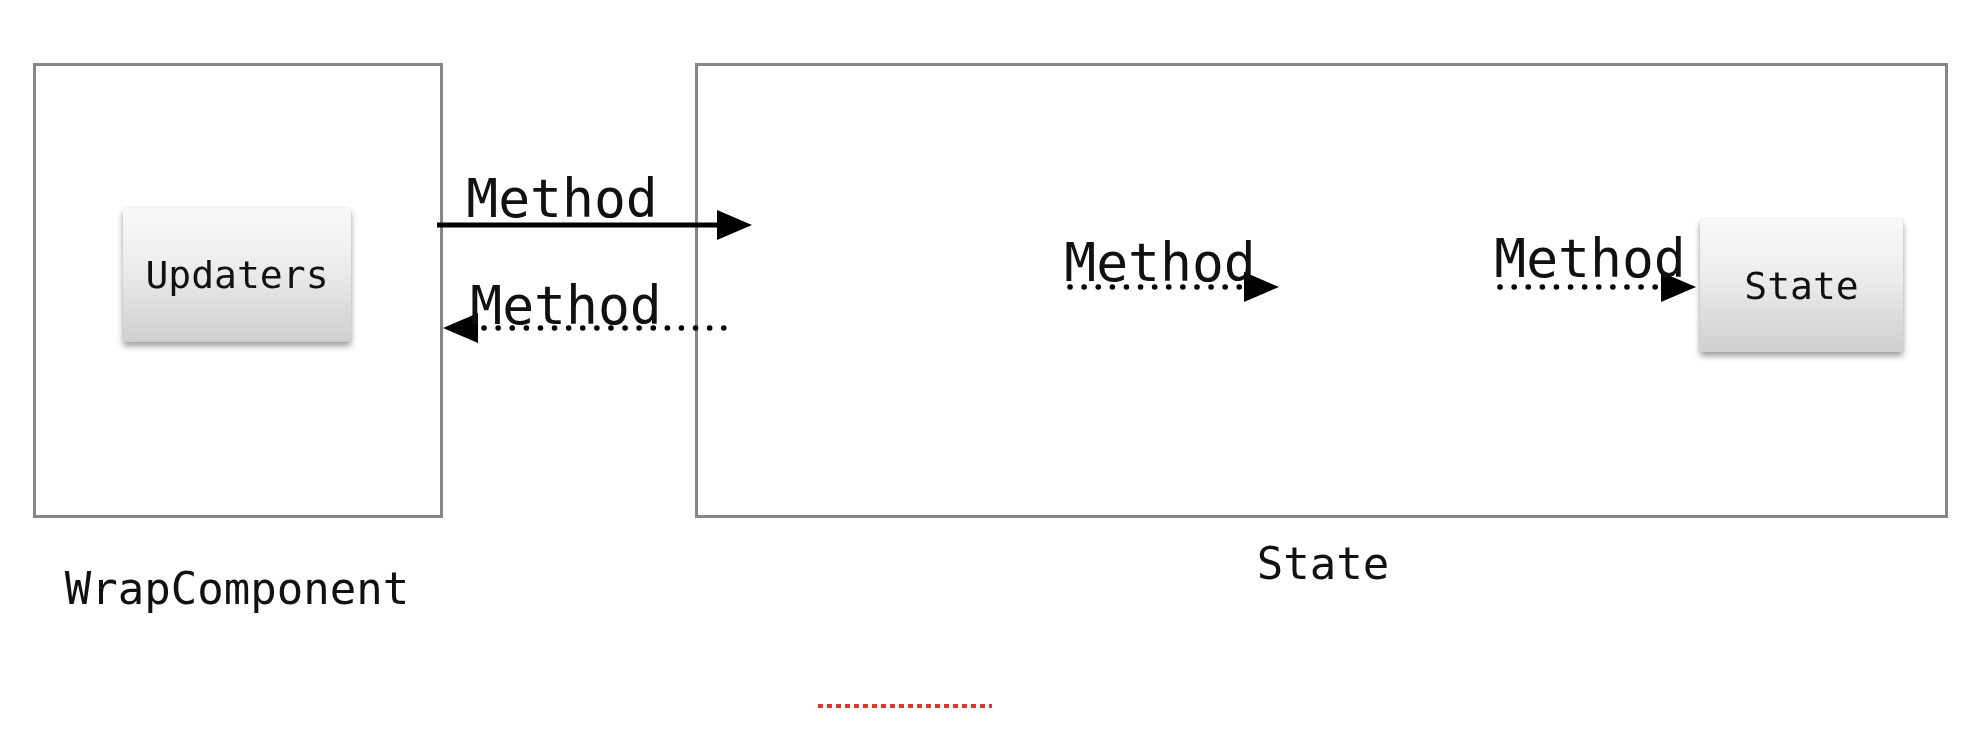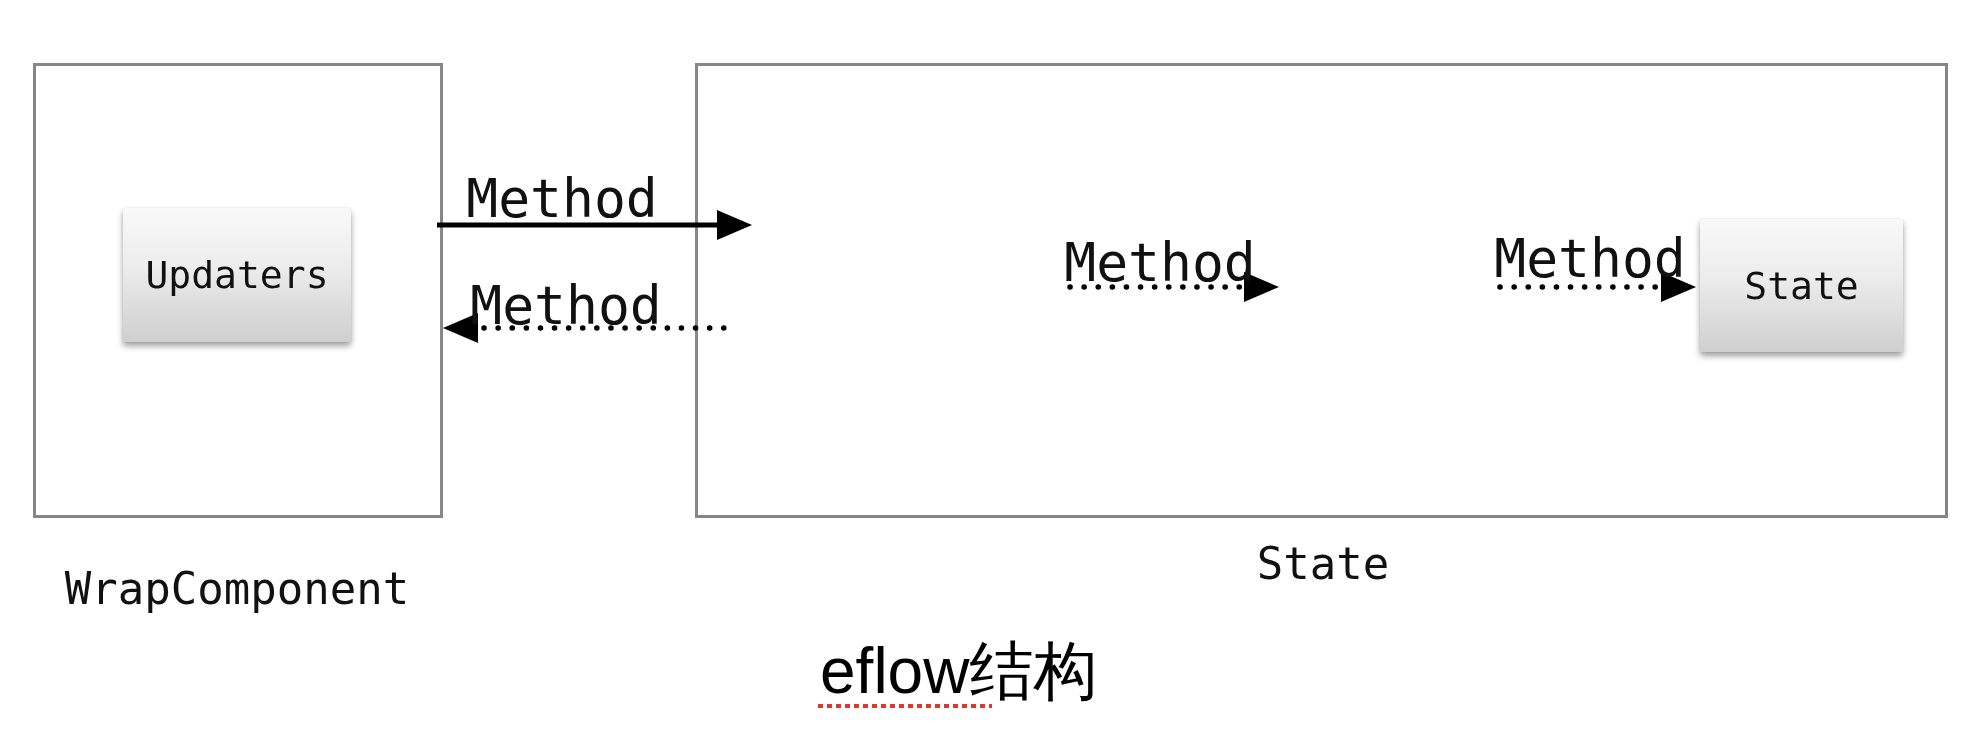--- a/index.html
+++ b/index.html
@@ -119,18 +119,15 @@
   </div>
 
   <div id="method-label-1" class="arrow-label">Method</div>
   <div id="method-label-2" class="arrow-label">Method</div>
   <div id="method-label-3" class="arrow-label">Method</div>
   <div id="method-label-4" class="arrow-label">Method</div>
 
   <div id="wrap-label" class="group-label">WrapComponent</div>
   <div id="store-label" class="group-label">State</div>
 
-  <div id="diagram-title">
-    <span>eflow</span><span>结构</span>
-  </div>
   <div id="title-underline"></div>
 
 </div>
 
 </body></html>

